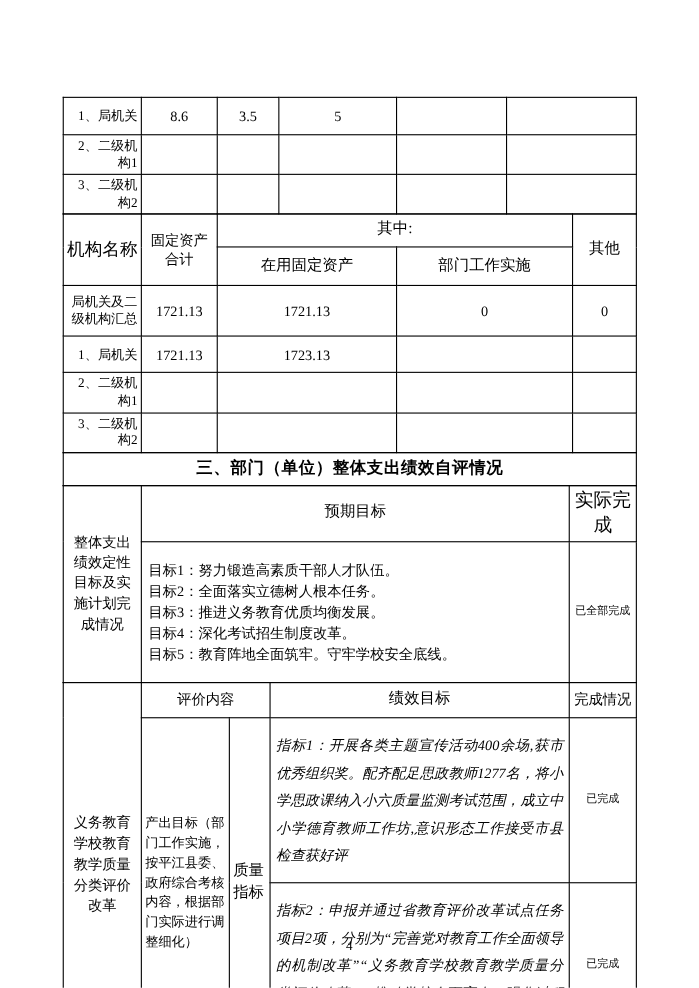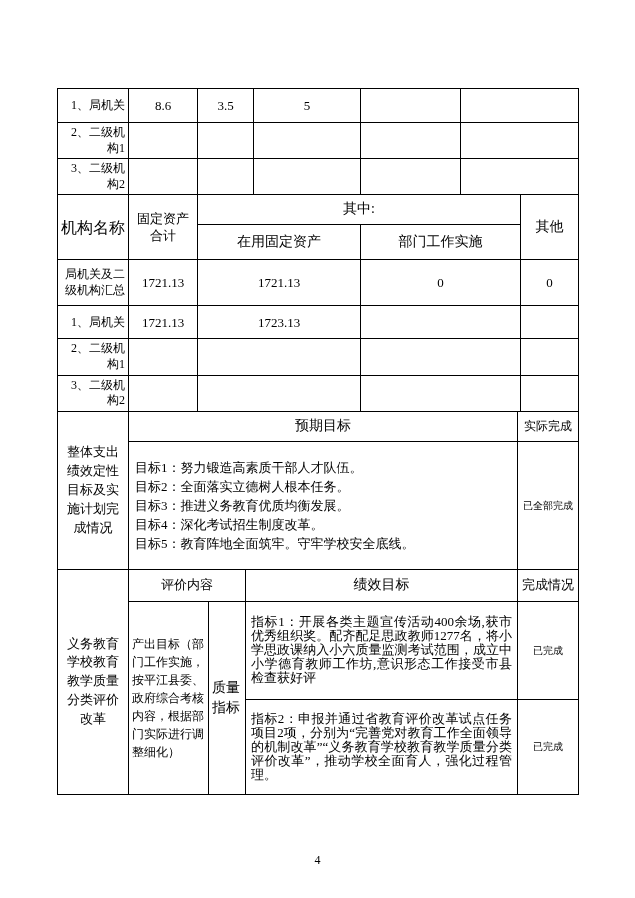--- a/index.html
+++ b/index.html
@@ -23,21 +23,21 @@
     overflow:hidden;
     line-height:1.35;
   }
   .c { text-align:left; }
   .name { font-size:12px; text-align:right; line-height:1.3; }
   .rowhdr { font-size:13px; text-align:center; line-height:1.45; padding:11px 4px; }
   .hdrcell { text-align:center; }
   .title-cell { font-weight:bold; font-size:15px; text-align:center; letter-spacing:0.5px; }
   .goals { text-align:left; padding:16px 6px; }
   .goals div { font-size:13px; line-height:19px; }
-  .ind { font-size:13px; line-height:14px; text-align:justify; padding:12px 5px; vertical-align:middle; }
+  .ind { font-size:13px; line-height:25px; text-align:justify; padding:12px 5px; vertical-align:middle;font-style:italic; }
   .output { font-size:12px; line-height:18px; text-align:left; padding:2px 3px; }
   .quality { font-size:14px; line-height:20px; }
   .status { text-align:center; font-size:10px; padding:2px; }
   .num { text-align:center; font-size:13px; }
   .page-number {
     position:absolute; left:0; bottom:30px; width:100%;
     text-align:center; font-size:12px;
   }
 </style>
 </head>
@@ -126,32 +126,42 @@
         <tr style="height:33px">
           <td class="name">3、二级机构2</td>
           <td class="num"></td>
           <td class="num"></td>
           <td class="num"></td>
           <td class="num"></td>
         </tr>
       </tbody>
     </table>
 
+    <table>
+      <colgroup>
+          <col style="width:521px">
+        </colgroup>
+      <tbody>
+        <tr style="height:30px">
+          <td class="title-cell">三、部门（单位）整体支出绩效自评情况</td>
+        </tr>
+      </tbody>
+    </table>
 
     <table>
       <colgroup>
         <col style="width:71px">
           <col style="width:389px">
           <col style="width:61px">
       </colgroup>
       <tbody>
         <tr style="height:30px">
           <td rowspan="2" class="rowhdr">整体支出绩效定性目标及实施计划完成情况</td>
           <td class="hdrcell">预期目标</td>
-          <td class="hdrcell" style="font-size:12px;padding:2px">实际完成</td>
+          <td class="hdrcell" style="font-size:17px;padding:2px">实际完成</td>
         </tr>
         <tr style="height:128px">
           <td class="goals">
             <div>目标1：努力锻造高素质干部人才队伍。</div>
             <div>目标2：全面落实立德树人根本任务。</div>
             <div>目标3：推进义务教育优质均衡发展。</div>
             <div>目标4：深化考试招生制度改革。</div>
             <div>目标5：教育阵地全面筑牢。守牢学校安全底线。</div>
           </td>
           <td class="status">已全部完成</td>

